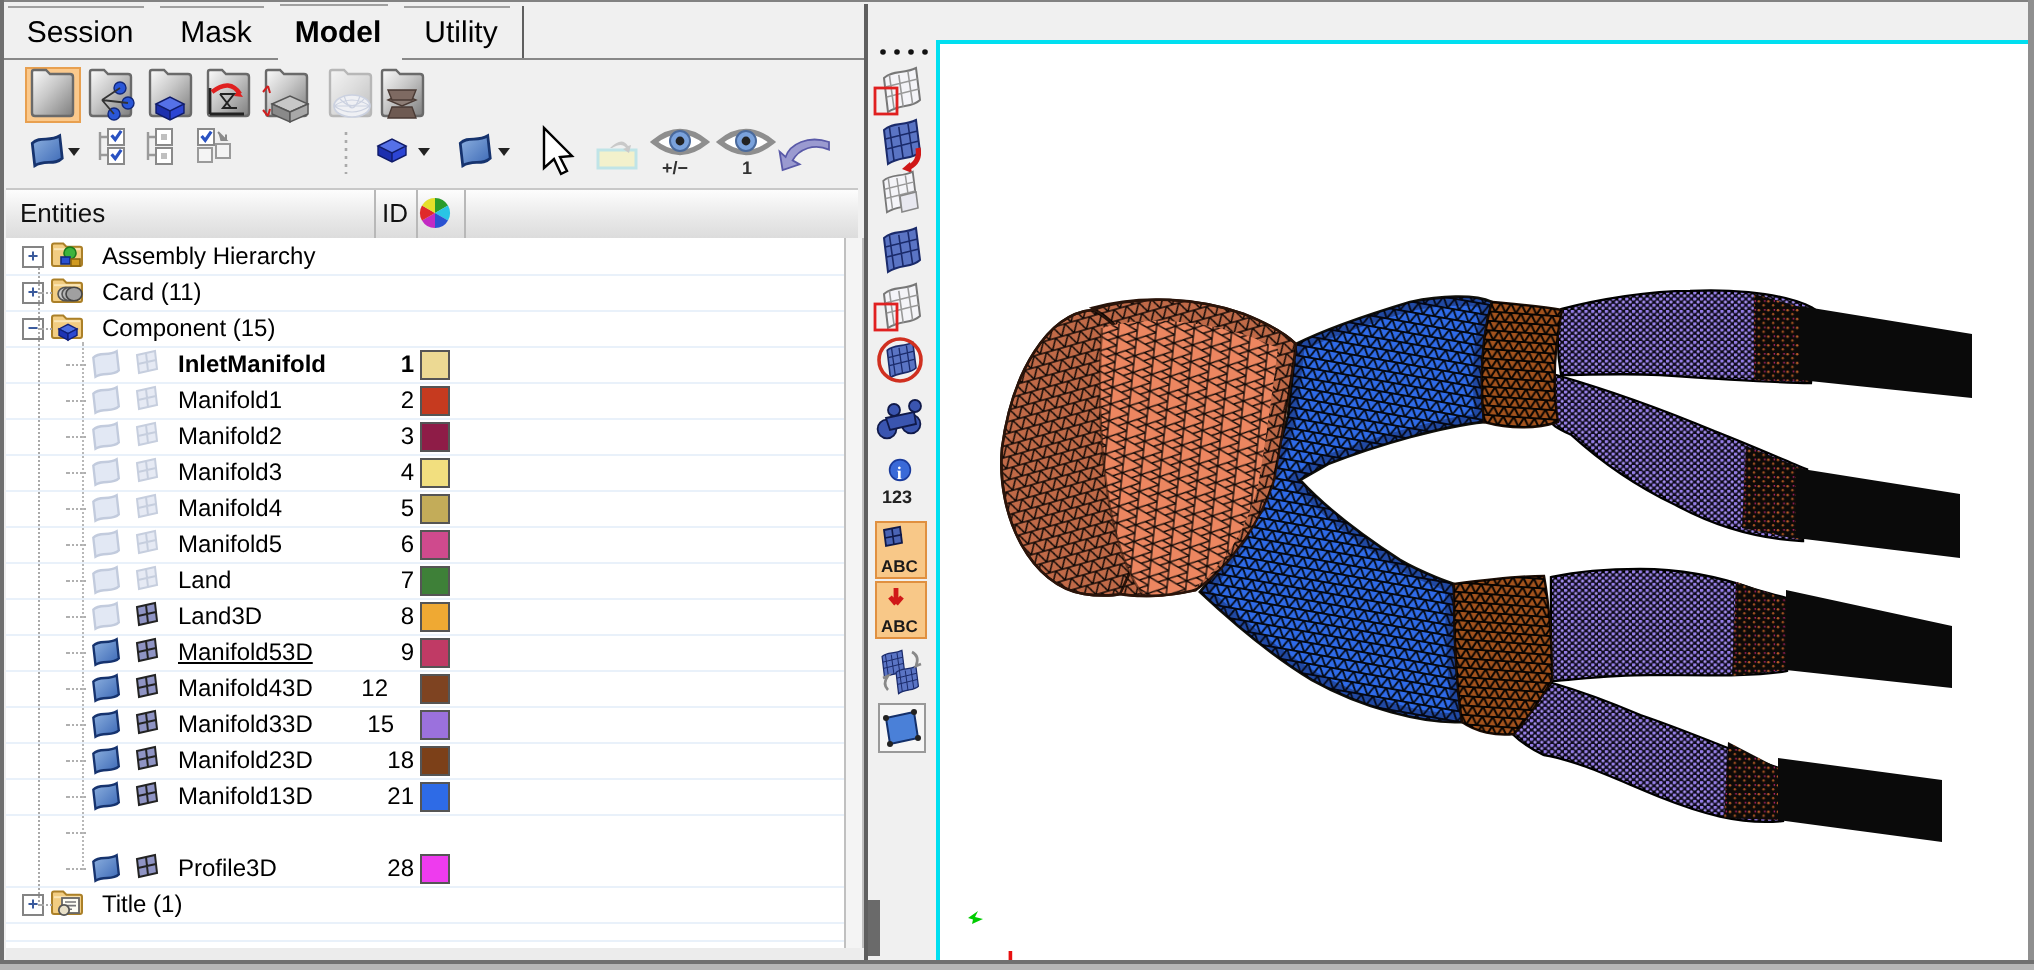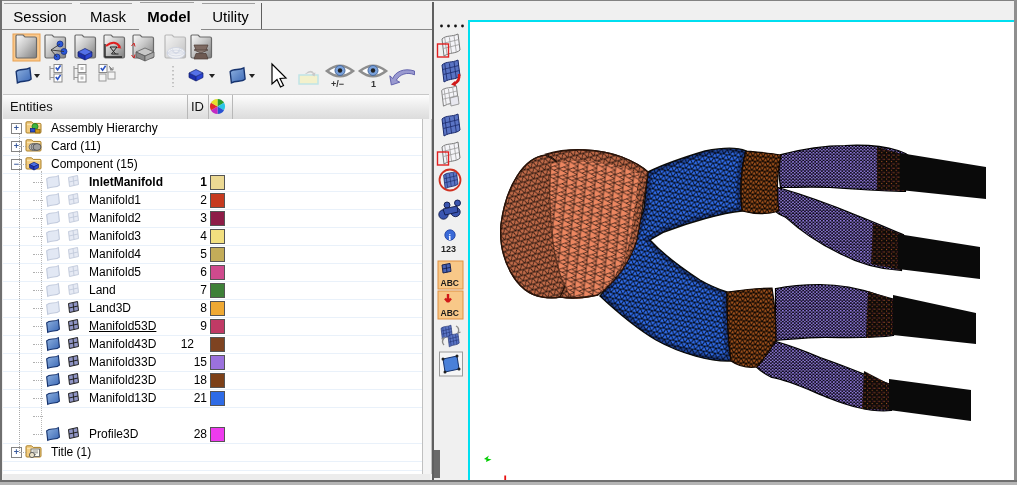--- a/index.html
+++ b/index.html
@@ -347,21 +347,21 @@
     <div class="swatch" style="left:207px;background:#7e4321;"></div>
   </div>
   <div class="row" style="top:234px">
     <svg style="position:absolute;left:41px;top:1px" width="17" height="16" viewBox="0 0 16 15">
         <use href="#sym-flag-blue"></use>
       </svg>
     <svg style="position:absolute;left:63px;top:1px" width="14" height="14" viewBox="0 0 14 14">
         <use href="#sym-grid-dark"></use>
       </svg>
     <span class="rtext" style="left:86px;">Manifold33D</span>
-    <span class="rid" style="left:184px;">15</span>
+    <span class="rid" style="left:174px;">15</span>
     <div class="swatch" style="left:207px;background:#9b71dd;"></div>
   </div>
   <div class="row" style="top:252px">
     <svg style="position:absolute;left:41px;top:1px" width="17" height="16" viewBox="0 0 16 15">
         <use href="#sym-flag-blue"></use>
       </svg>
     <svg style="position:absolute;left:63px;top:1px" width="14" height="14" viewBox="0 0 14 14">
         <use href="#sym-grid-dark"></use>
       </svg>
     <span class="rtext" style="left:86px;">Manifold23D</span>

